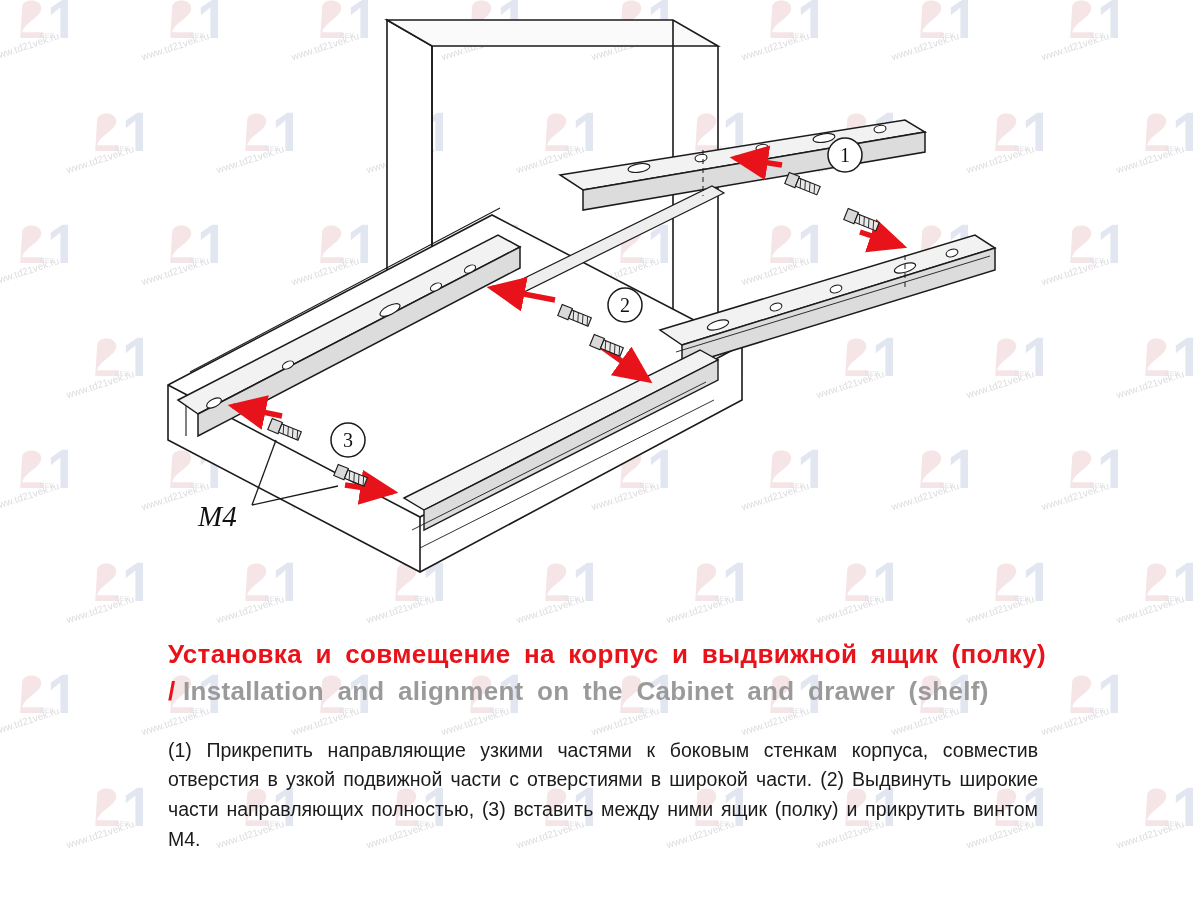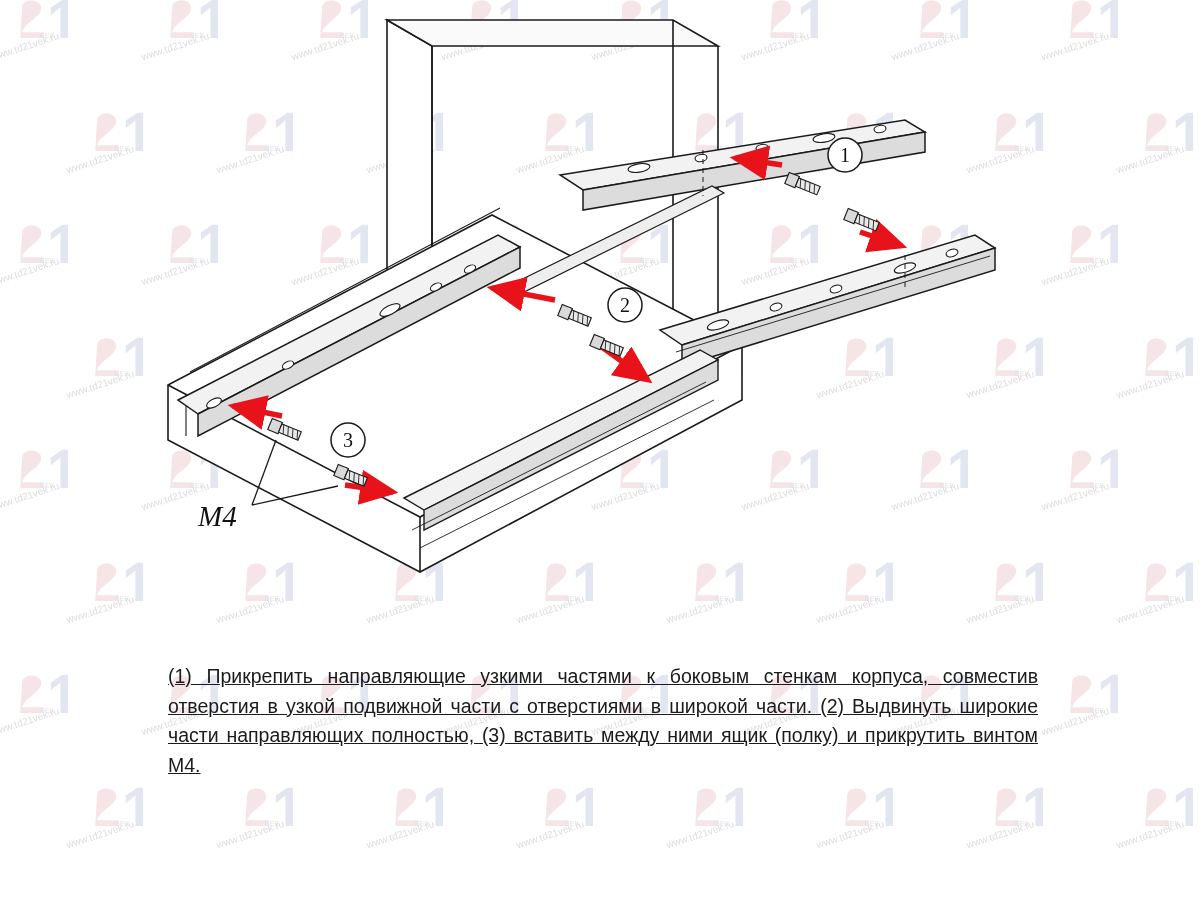--- a/index.html
+++ b/index.html
@@ -83,21 +83,21 @@
     word-spacing: 6px;
   }
   #body-text {
     margin-top: 26px;
     font-size: 19.5px;
     line-height: 1.52;
     color: #1b1b1b;
     text-align: justify;
     width: 870px;
   }
-  #body-text p { margin: 0; text-decoration: underline; }
+  #body-text p { margin: 0; }
   #m4-label {
     position: absolute;
     left: 198px;
     top: 500px;
     font-family: "Liberation Serif", serif;
     font-style: italic;
     font-weight: normal;
     font-size: 29px;
     color: #111;
     z-index: 20;
@@ -764,18 +764,22 @@
     </g>
     <g>
       <circle cx="348" cy="440" r="17" fill="#ffffff" stroke="#1b1b1b" stroke-width="1.5"></circle>
       <text class="callout-num" x="348" y="447" text-anchor="middle">3</text>
     </g>
   </svg>
 
   <div id="m4-label">M4</div>
 
   <div id="textblock">
+    <div id="heading">
+      <span class="heading-ru">Установка и совмещение на корпус и выдвижной ящик (полку) /</span>
+      <span class="heading-en">Installation and alignment on the Cabinet and drawer (shelf)</span>
+    </div>
     <div id="body-text">
       <p>(1) Прикрепить направляющие узкими частями к боковым стенкам корпуса, совместив отверстия в узкой подвижной части с отверстиями в широкой части. (2) Выдвинуть широкие части направляющих полностью, (3) вставить между ними ящик (полку) и прикрутить винтом М4.</p>
     </div>
   </div>
 
 </div>
 
 </body></html>

